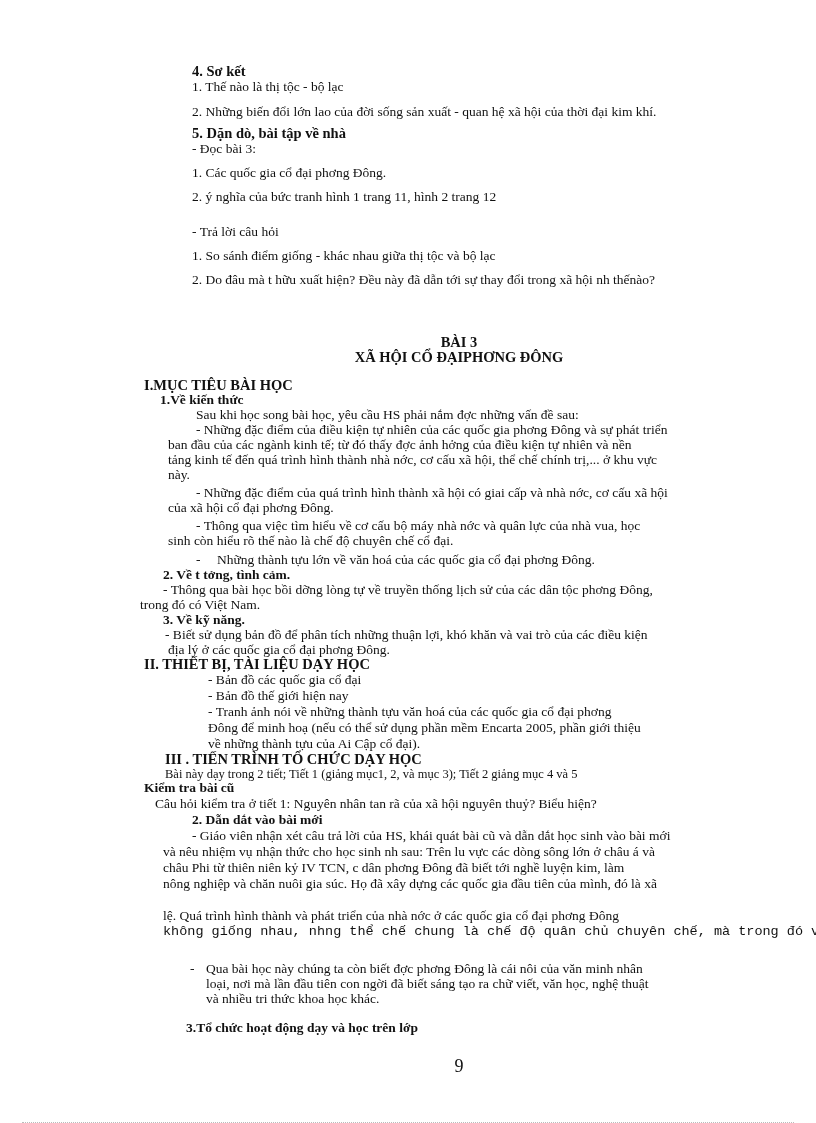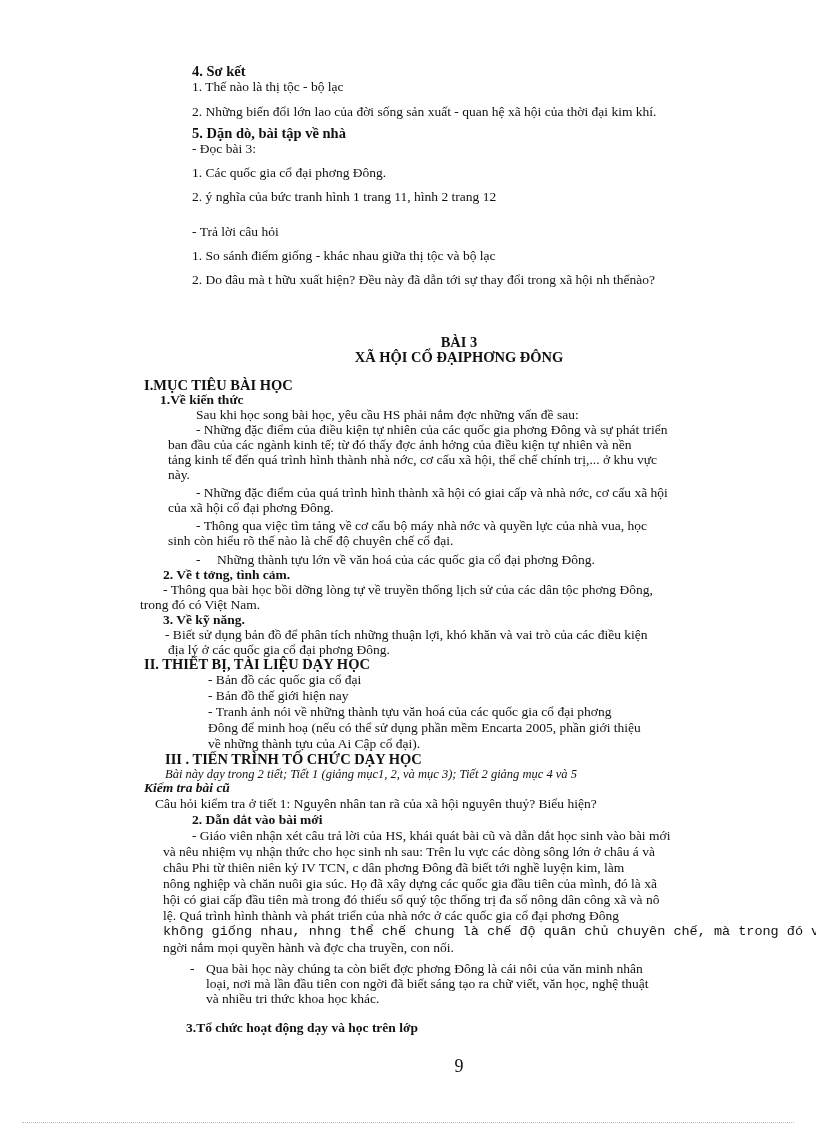--- a/index.html
+++ b/index.html
@@ -1,20 +1,20 @@
 <!DOCTYPE html>
 <html><head>
   <meta charset="utf-8">
   <style>
     html, body { margin: 0; padding: 0; background: #ffffff; }
     body { width: 816px; height: 1123px; position: relative; overflow: hidden; }
     .page { position: absolute; left: 0; top: 0; width: 816px; height: 1123px; font-family: "Liberation Serif", serif; color: #111; font-size: 13.5px; }
     .ln { position: absolute; white-space: nowrap; line-height: 15px; }
     .b { font-weight: bold; }
-    .i { font-style: italic; }
+    .i { }
     .h { font-weight: bold; font-size: 14.5px; }
     .title { font-weight: bold; font-size: 14.5px; position: absolute; left: 0; width: 816px; text-align: center; line-height: 16px; }
     .pagenum { position: absolute; left: 0; width: 816px; text-align: center; top: 1056px; font-size: 18px; font-family: "Liberation Serif", serif; }
     .footer-rule { position: absolute; left: 22px; right: 22px; top: 1122px; border-top: 1px dotted #bbb; }
   </style>
 </head>
 <body>
 
 <div class="page">
 
@@ -39,21 +39,21 @@
   <div class="ln" style="left:196px;top:407px;">Sau khi học song bài học, yêu cầu HS phải nắm đợc   những vấn đề sau:</div>
 
   <div class="ln" style="left:196px;top:422px;">- Những đặc điểm của điều kiện tự nhiên của các quốc gia phơng   Đông và sự phát triển</div>
   <div class="ln" style="left:168px;top:437px;">ban đầu của các ngành kinh tế; từ đó thấy đợc   ảnh hởng   của điều kiện tự nhiên và nền</div>
   <div class="ln" style="left:168px;top:452px;">tảng kinh tế đến quá trình hình thành nhà nớc,   cơ cấu xã hội, thể chế chính trị,...  ở khu vực</div>
   <div class="ln" style="left:168px;top:467px;">này.</div>
 
   <div class="ln" style="left:196px;top:485px;">- Những đặc điểm của quá trình hình thành xã hội có giai cấp và nhà nớc,   cơ cấu xã hội</div>
   <div class="ln" style="left:168px;top:500px;">của xã hội cổ đại phơng   Đông.</div>
 
-  <div class="ln" style="left:196px;top:518px;">- Thông qua việc tìm tảng về cơ cấu bộ máy nhà nớc   và quyền lực của nhà vua, học</div>
+  <div class="ln" style="left:196px;top:518px;">- Thông qua việc tìm hiểu về cơ cấu bộ máy nhà nớc   và quân lực của nhà vua, học</div>
   <div class="ln" style="left:168px;top:533px;">sinh còn hiểu rõ thế nào là chế độ chuyên chế cổ đại.</div>
 
   <div class="ln" style="left:196px;top:552px;">-</div>
   <div class="ln" style="left:217px;top:552px;">Những thành tựu lớn về văn hoá của các quốc gia cổ đại phơng   Đông.</div>
 
   <div class="ln b" style="left:163px;top:567px;">2.   Về t   tởng,   tình cảm.</div>
   <div class="ln" style="left:163px;top:582px;">- Thông qua bài học bồi dỡng   lòng tự về truyền thống lịch sử của các dân tộc phơng   Đông,</div>
   <div class="ln" style="left:140px;top:597px;">trong đó có Việt Nam.</div>
 
   <div class="ln b" style="left:163px;top:612px;">3.   Về kỹ năng.</div>
@@ -70,24 +70,22 @@
   <div class="ln h" style="left:165px;top:752px;">III . TIẾN TRÌNH TỔ CHỨC DẠY HỌC</div>
   <div class="ln i" style="left:165px;top:767px;font-size:12.5px;">Bài này dạy trong 2 tiết; Tiết 1 (giảng mục1, 2, và mục 3); Tiết 2 giảng  mục 4 và 5</div>
   <div class="ln b i" style="left:144px;top:780px;">Kiểm tra bài cũ</div>
   <div class="ln" style="left:155px;top:796px;">Câu hỏi kiểm tra ở tiết  1: Nguyên nhân tan rã của xã hội nguyên thuỷ? Biểu hiện?</div>
 
   <div class="ln b" style="left:192px;top:812px;">2. Dẫn dắt vào bài mới</div>
   <div class="ln" style="left:192px;top:828px;">- Giáo viên nhận xét câu trả lời của HS, khái quát bài cũ và dẫn dắt học sinh vào bài mới</div>
   <div class="ln" style="left:163px;top:860px;">châu Phi  từ thiên niên kỷ IV TCN, c   dân phơng   Đông đã biết tới nghề luyện kim, làm</div>
   <div class="ln" style="left:163px;top:844px;">và nêu nhiệm vụ nhận thức cho học sinh nh   sau: Trên lu   vực các dòng sông lớn ở châu á và</div>
   <div class="ln" style="left:163px;top:876px;">nông nghiệp và chăn nuôi gia súc. Họ đã xây dựng các quốc gia đầu tiên của mình, đó là xã</div>
-  <div class="ln" style="left:163px;top:892px;">hội có giai cấp đầu tiên mà trong đó thiểu số quý tộc thống trị đa số nông dân công xã và nô</div>
   <div class="ln" style="left:163px;top:908px;">lệ. Quá trình hình thành và phát triển của nhà nớc   ở các quốc gia cổ đại phơng   Đông</div>
   <div class="ln" style="left:163px;top:924px;font-family:Liberation Mono, monospace;">không giống nhau, nhng   thể chế chung là chế độ quân chủ chuyên chế, mà trong đó vua là</div>
-  <div class="ln" style="left:163px;top:940px;">ngời   nắm mọi quyền hành và đợc   cha truyền, con nối.</div>
 
   <div class="ln" style="left:190px;top:961px;">-</div>
   <div class="ln" style="left:206px;top:961px;">Qua bài học này chúng ta còn biết đợc   phơng   Đông là cái nôi của văn minh nhân</div>
   <div class="ln" style="left:206px;top:976px;">loại, nơi mà lần đầu tiên con ngời   đã biết sáng tạo ra chữ viết, văn học, nghệ thuật</div>
   <div class="ln" style="left:206px;top:991px;">và nhiều tri thức khoa học khác.</div>
 
   <div class="ln b" style="left:186px;top:1020px;">3.Tổ chức hoạt động dạy và học trên lớp</div>
 
   <div class="pagenum" style="left:51px;">9</div>
   <div class="footer-rule"></div>

